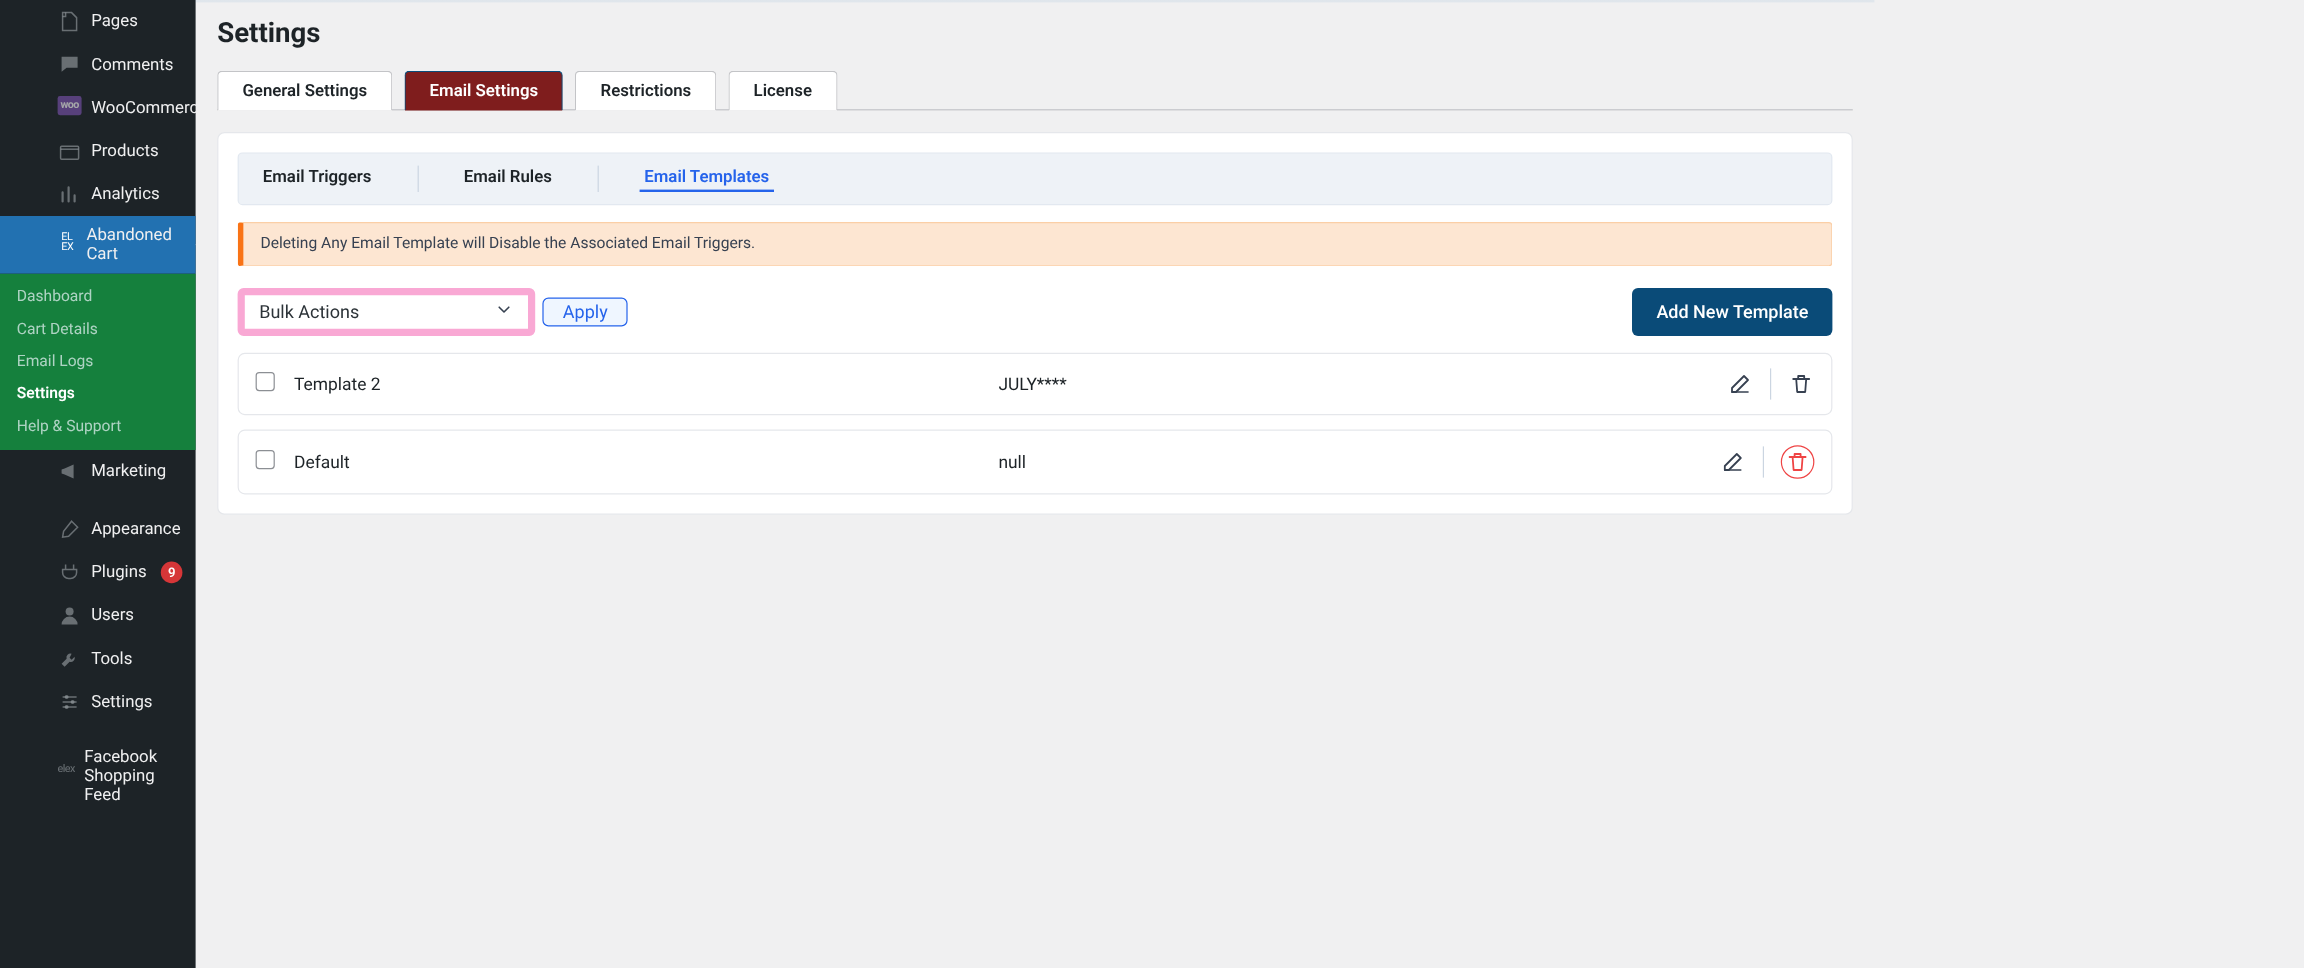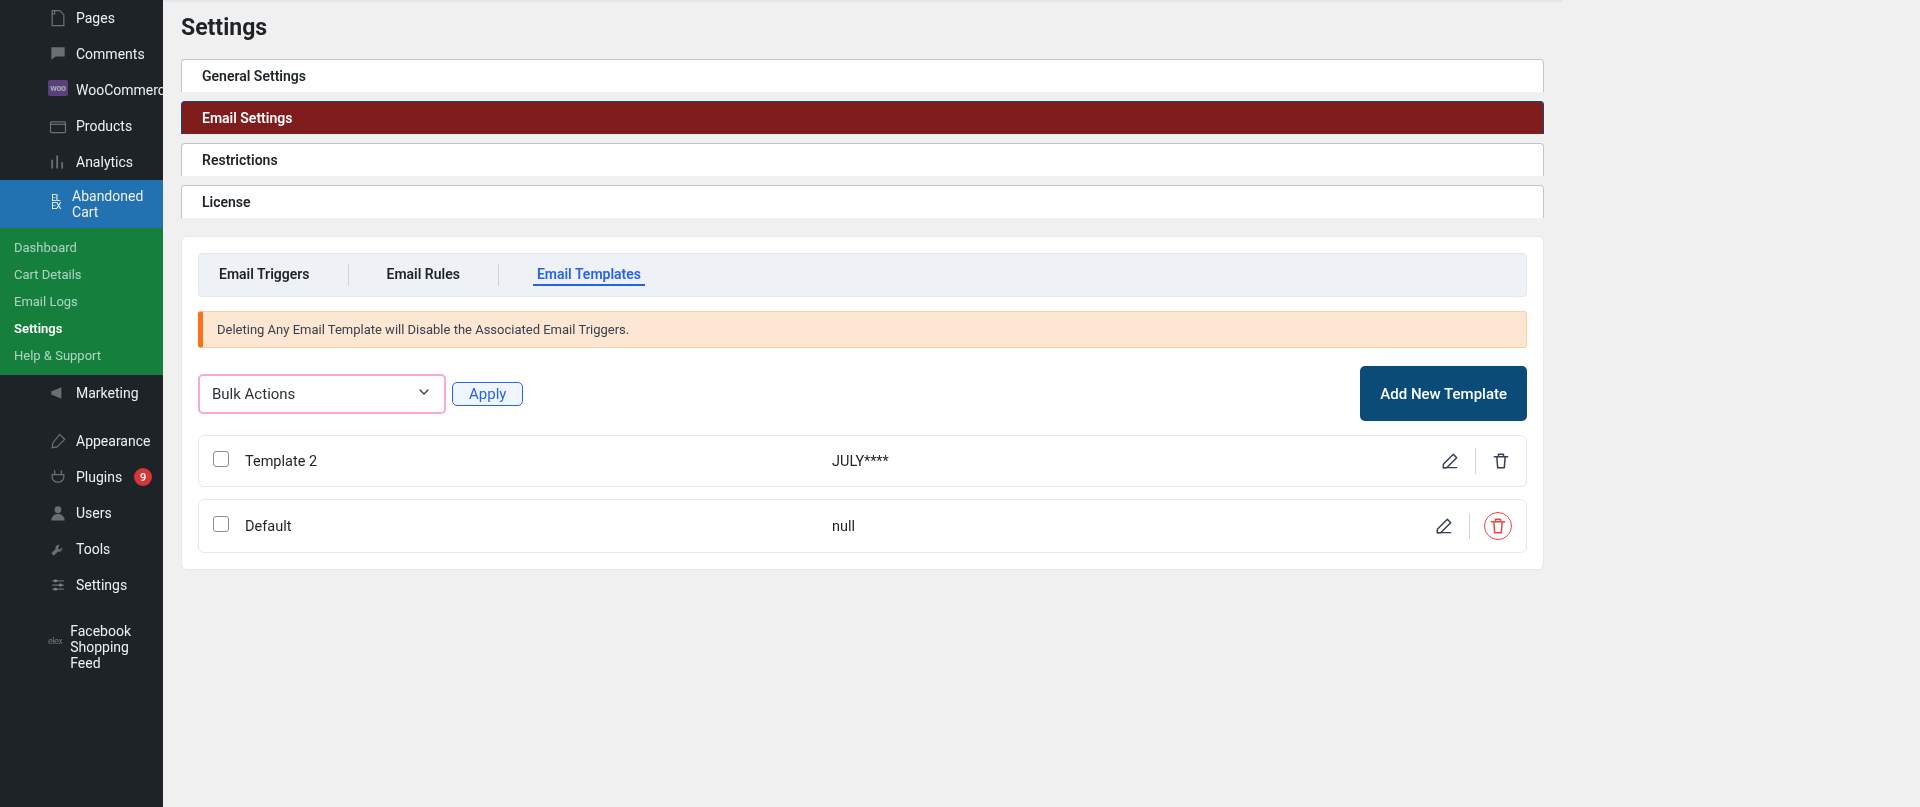--- a/index.html
+++ b/index.html
@@ -58,21 +58,21 @@
   .woo-badge {
     width:20px;height:16px;background:#7f54b3;color:#fff;border-radius:2px;font-size:9px;font-weight:700;display:flex;align-items:center;justify-content:center;letter-spacing:-.5px;
   }
 
   
   .main { flex:1 1 auto; padding: 0 18px 18px 18px; position:relative; }
   .top-line { height:2px; background:linear-gradient(to right,#2271b1 0%,#2271b1 100%); opacity:.08; margin:0 -18px 8px -18px; }
   h1.page-title { font-size:23px; font-weight:700; color:#1d2327; margin: 12px 0 18px 0; }
 
   
-  .primary-tabs { display:flex; gap:10px; border-bottom:1px solid #c3c4c7; margin-bottom:18px;flex-direction:column;}
+  .primary-tabs { display:flex; gap:10px; border-bottom:1px solid #c3c4c7; margin-bottom:18px;}
   .ptab {
     border:1px solid #c3c4c7;
     border-bottom:none;
     border-radius:4px 4px 0 0;
     padding:8px 20px;
     background:#fff;
     font-size:14px;
     font-weight:600;
     color:#1d2327;
     cursor:pointer;
@@ -101,36 +101,36 @@
     font-size:13px;
     border-radius:3px;
     margin-bottom:18px;
   }
 
   
   .toolbar { display:flex; justify-content:space-between; align-items:center; margin-bottom:14px;}
   .toolbar-left { display:flex; gap:6px; align-items:center;}
   .bulk-select {
     height:40px; width:248px;
-    border:2px solid #f9a8d4; border-radius:5px;
+    border:6px solid #f9a8d4; border-radius:5px;
     background:#fff; padding:0 12px;
     display:flex; align-items:center; justify-content:space-between;
     font-size:15px; color:#2c3338; cursor:pointer;
   }
   .apply-btn {
     height:24px;
     padding:0 16px;
     border:1px solid #2563eb;
     border-radius:5px;
     background:#eff6ff;
     color:#2563eb;
     font-size:15px;
     cursor:pointer;
   }
-  .primary-btn { height:55px; padding:0 20px; border:none; border-radius:5px; background:#0a4b78; color:#fff; font-size:15px; font-weight:500; cursor:pointer;}
+  .primary-btn { height:40px; padding:0 20px; border:none; border-radius:5px; background:#0a4b78; color:#fff; font-size:15px; font-weight:500; cursor:pointer;}
 
   
   .thead { display:flex; align-items:center; background:#eef2f7; border:1px solid #e2e8f0; border-radius:4px; padding:10px 14px; font-size:14px; font-weight:700;}
   .col-chk { width:32px;}
   .col-name { flex:1 1 auto;}
   .col-coupon { width:540px;}
   .col-actions { width:140px;}
   .trow { display:flex; align-items:center; border:1px solid #e5e7eb; border-radius:6px; padding:12px 14px; margin-top:12px; font-size:14.5px;}
   .trow .col-actions { display:flex; justify-content:flex-end; align-items:center; gap:14px;}
   .action-sep { width:1px; height:26px; background:#cbd5e1; }

